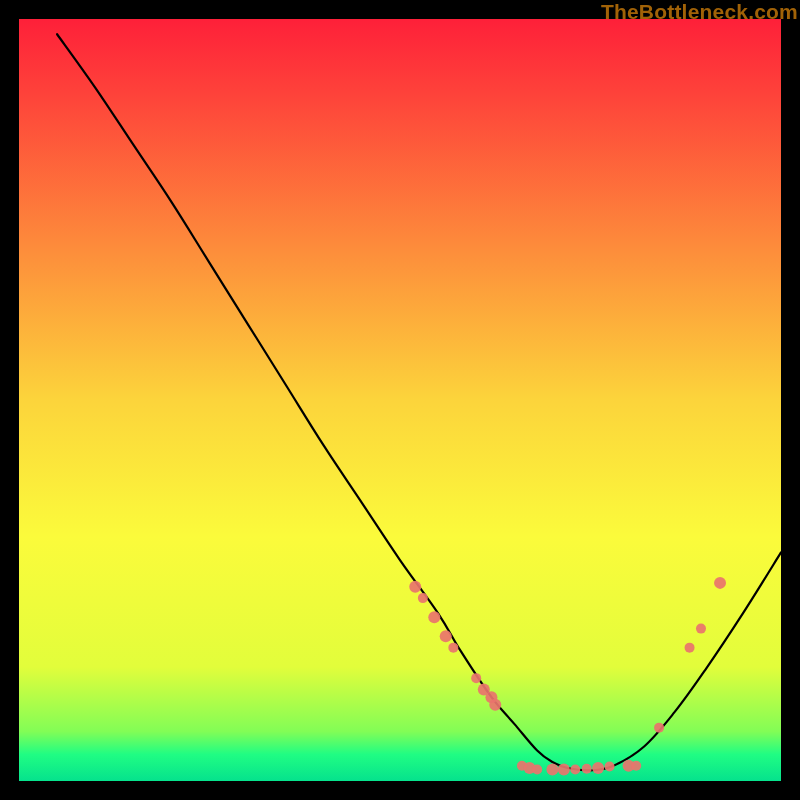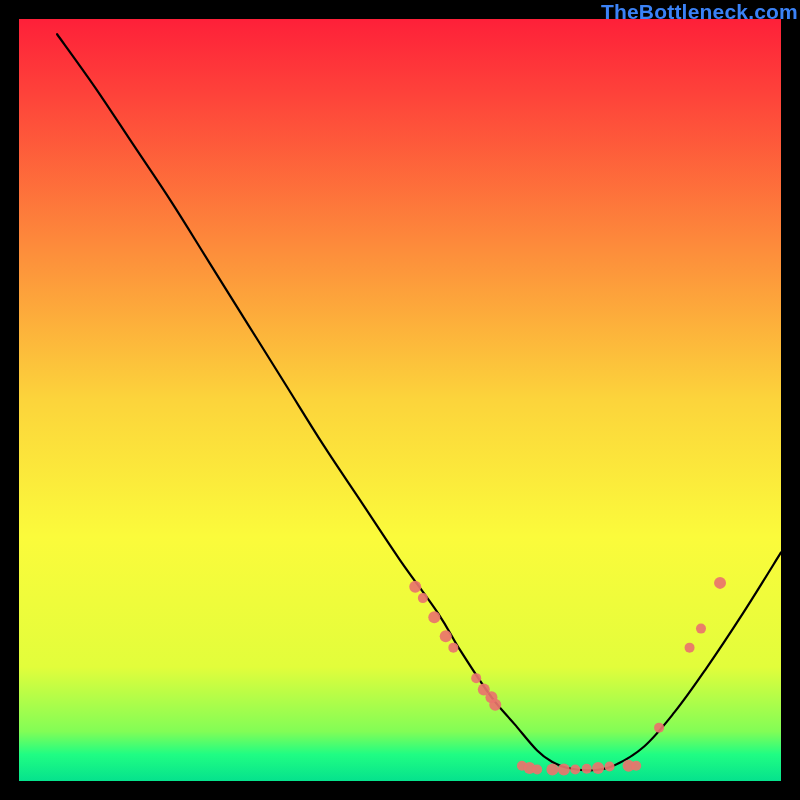--- a/index.html
+++ b/index.html
@@ -23,21 +23,21 @@
     position: absolute;
     left: 0;
     top: 0;
     width: 762px;
     height: 762px;
   }
   .watermark {
     position: absolute;
     top: 0px;
     right: 2px;
-    color: #3b82f6;
+    color: #a16207;
     font-size: 21px;
     font-weight: 600;
     letter-spacing: 0.2px;
     user-select: none;
     pointer-events: none;
   }
   svg {
     display: block;
   }
 </style>

